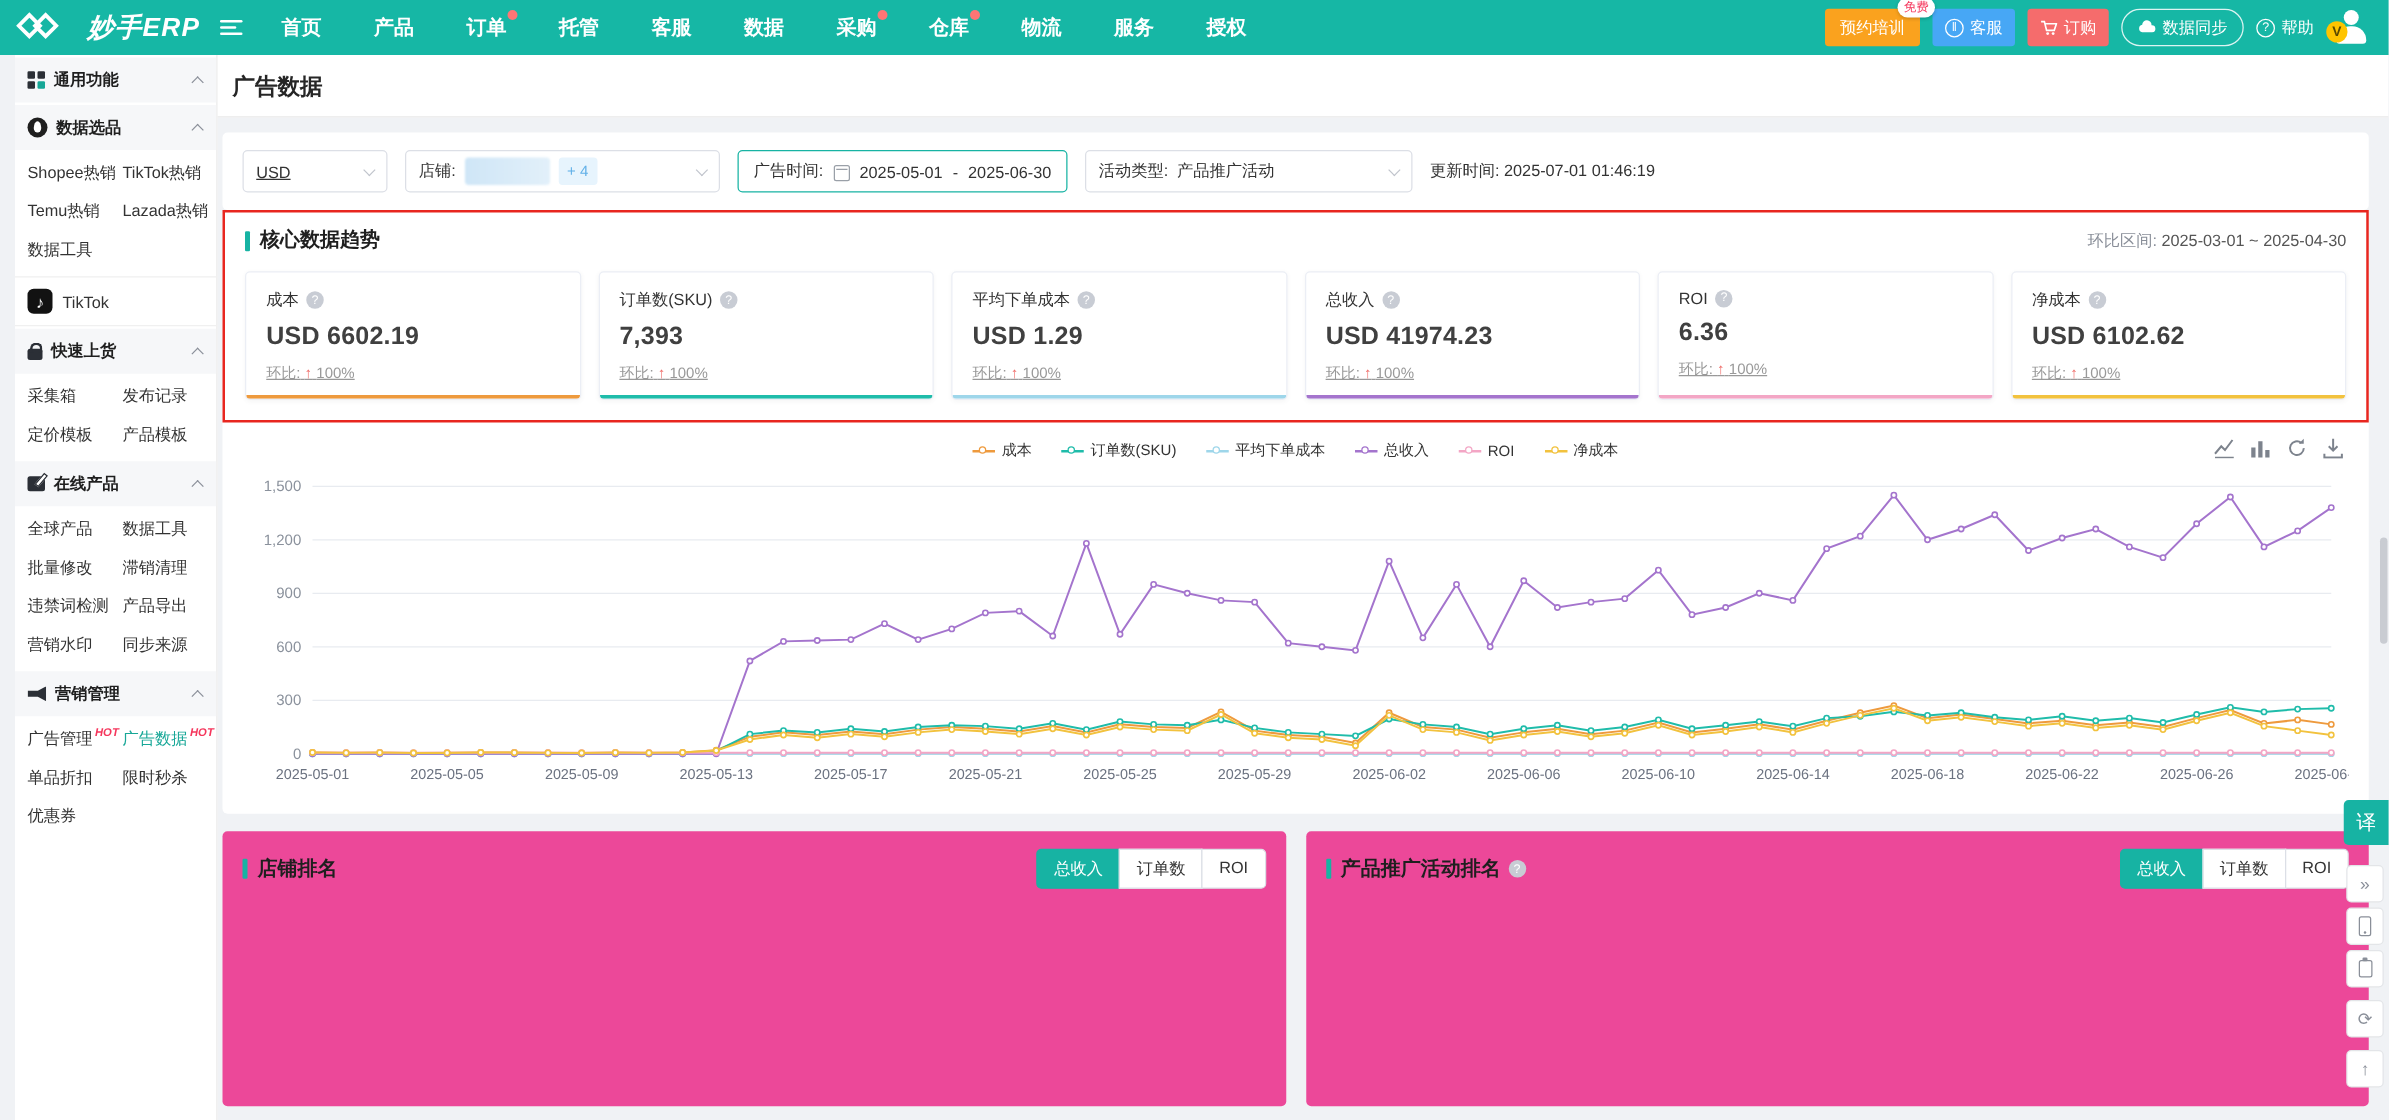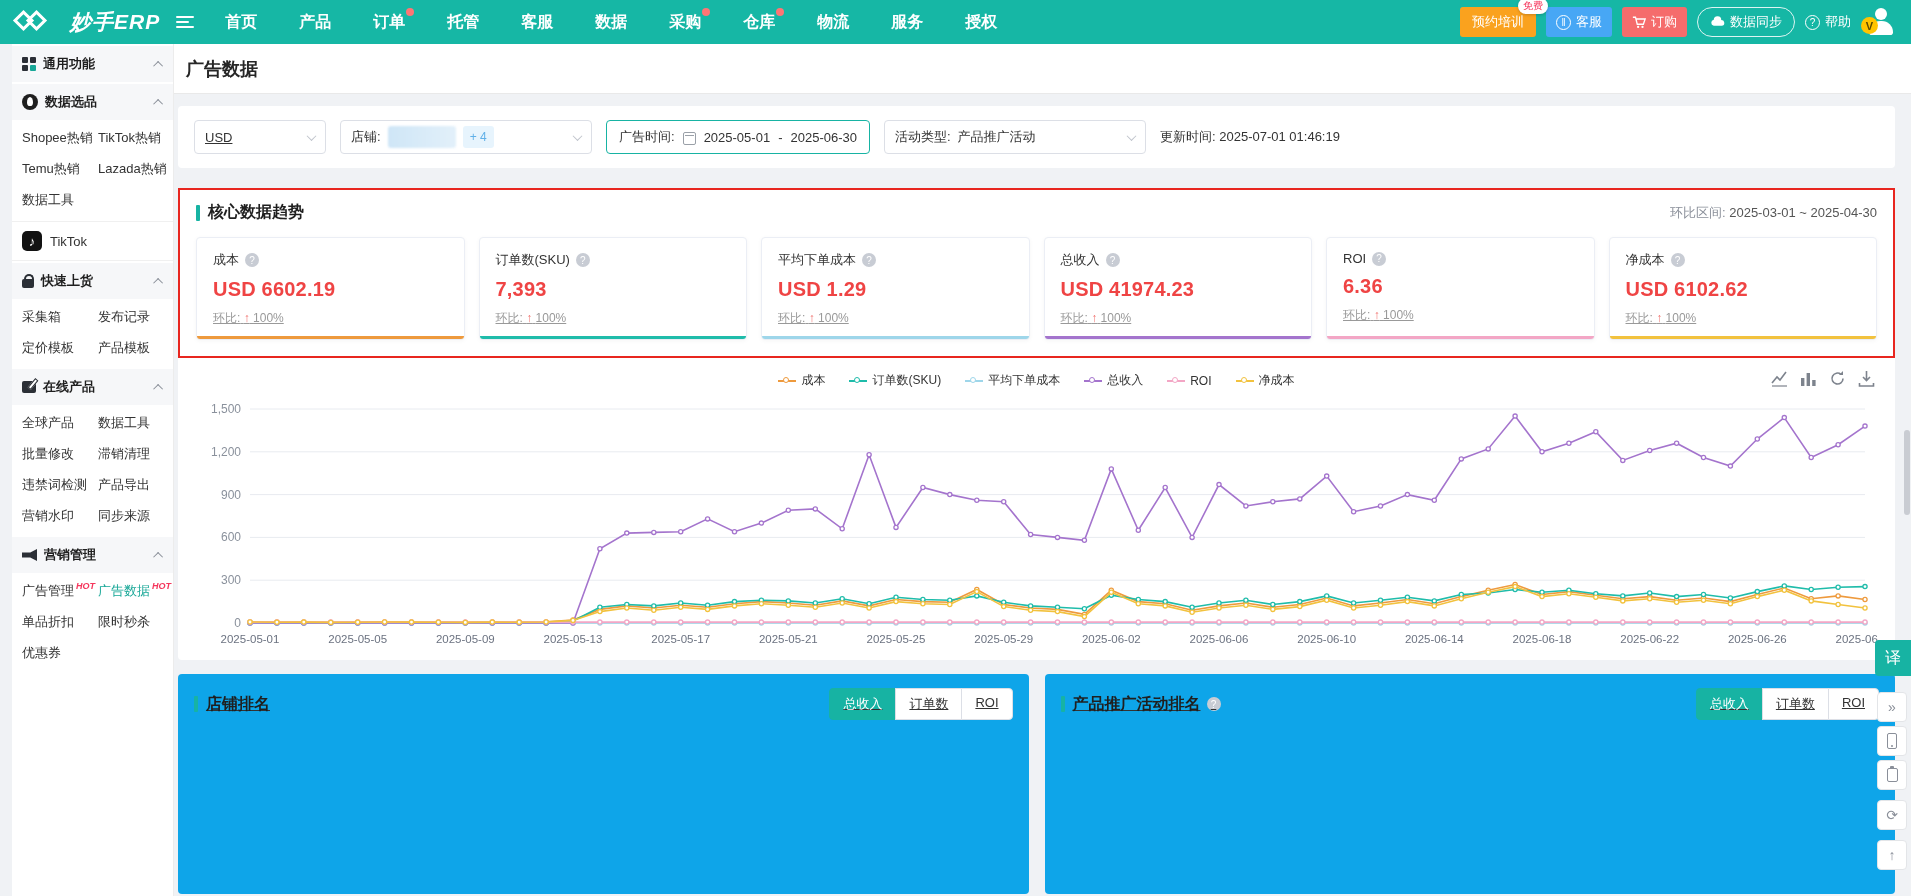--- a/index.html
+++ b/index.html
@@ -56,57 +56,57 @@
 
   
   .main { position:absolute; left:162px; top:44px; right:0; bottom:0; overflow:hidden; background:#f0f2f5; }
   .titlebar { height:50px; background:#fff; border-bottom:1px solid #e9e9e9; display:flex; align-items:center; padding:0 24px; }
   .page-title { font-size:18px; font-weight:bold; color:#262626; }
   .content { padding:12px 16px; }
 
   .filter-card { background:#fff; border-radius:4px; padding:14px 16px; display:flex; align-items:center; gap:14px; }
   .sel { height:34px; border:1px solid #dcdfe6; border-radius:4px; display:flex; align-items:center; gap:7px; padding:0 10px; font-size:13px; background:#fff; cursor:pointer; }
   .chev-down { width:7px; height:7px; border-right:1.5px solid #c0c4cc; border-bottom:1.5px solid #c0c4cc; transform:rotate(45deg) translate(-1px,-1px); margin-left:auto; }
-  .sel-usd { width:132px;text-decoration:underline; }
+  .sel-usd { width:116px;text-decoration:underline; }
   .sel-shop { width:252px; }
   .blur-pill { width:68px; height:22px; border-radius:3px; background:linear-gradient(90deg,#cfe6f7,#e2f0fa); filter:blur(1px); }
   .more-pill { height:22px; padding:0 7px; line-height:22px; border-radius:3px; background:#e7f4fd; color:#61b0e8; font-size:12px; }
   .date-box { height:34px; border:1px solid #17b3a3; border-radius:4px; display:flex; align-items:center; gap:8px; padding:0 12px; font-size:13px; cursor:pointer; }
   .ico-cal { width:13px; height:13px; border:1.5px solid #9aa0a8; border-radius:2px; position:relative; margin-top:2px; }
   .ico-cal::before { content:""; position:absolute; top:2px; left:1px; right:1px; height:1.5px; background:#9aa0a8; }
   .sel-type { width:262px; }
   .update-time { font-size:13px; color:#333; }
 
-  .big-card { margin-top:20px; background:#fff; border-radius:4px; padding-bottom:9px; }
+  .big-card { margin-top:0; background:#fff; border-radius:4px; padding-bottom:20px; }
   .core-wrap { border:2.5px solid #e8261f; padding:12px 16px 16px; }
   .sec-head { display:flex; align-items:center; }
   .accent-bar { width:4px; height:16px; background:#17b3a3; margin-right:8px; border-radius:1px; }
   .sec-title { font-size:16px; font-weight:bold; color:#1f1f1f; }
   .period { margin-left:auto; font-size:13px; color:#8a8f99; }
   .period b { color:#555; font-weight:normal; }
   .kpi-grid { display:grid; grid-template-columns:repeat(6,1fr); gap:14px; margin-top:14px; }
   .kpi { position:relative; border:1px solid #ebeef5; border-radius:4px; padding:13px 16px 12px; box-shadow:0 1px 4px rgba(0,0,0,.04); overflow:hidden; background:#fff; }
   .kpi-label { font-size:13px; color:#333; display:flex; align-items:center; gap:6px; }
   .q-circle { width:14px; height:14px; border-radius:50%; background:#c8ccd4; color:#fff; font-size:10px; display:inline-flex; align-items:center; justify-content:center; cursor:pointer; }
-  .kpi-value { font-size:20px; font-weight:bold; color:#ef4444; margin-top:9px; letter-spacing:.2px; }
+  .kpi-value { font-size:20px; font-weight:bold; color:#404040; margin-top:9px; letter-spacing:.2px; }
   .kpi-ring { font-size:12px; color:#999; margin-top:9px;text-decoration:underline; }
   .ring-up { color:#f0716d; font-weight:bold; }
   .kpi-accent { position:absolute; left:0; right:0; bottom:0; height:3px; }
 
   .chart-sec { position:relative; padding:14px 16px 2px; }
   .legend { display:flex; justify-content:center; align-items:center; gap:24px; font-size:12px; color:#333; }
   .lg-item { display:flex; align-items:center; gap:5px; cursor:pointer; }
   .lg-line { position:relative; width:18px; height:2px; display:inline-block; }
   .lg-dot { position:absolute; left:5px; top:-3px; width:6px; height:6px; border-radius:50%; background:#fff; border:1.6px solid; display:block; }
   .toolbar { position:absolute; right:20px; top:12px; display:flex; gap:12px; }
   .tb-ic { width:17px; height:17px; cursor:pointer; color:#7d838d; }
   #chart { width:100%; height:252px; margin-top:8px; display:block; }
 
   .bottom-row { display:flex; gap:16px; margin-top:14px; }
-  .rank-card { flex:1; background:#0ea5e9; border-radius:4px; padding:14px 16px; height:220px;text-decoration:underline; }
+  .rank-card { flex:1; background:#ec4899; border-radius:4px; padding:14px 16px; height:220px; }
   .rank-head { display:flex; align-items:center; }
   .tabs { margin-left:auto; display:flex; }
   .tab { padding:6px 13px; font-size:13px; border:1px solid #dcdfe6; background:#fff; color:#333; cursor:pointer; margin-left:-1px; }
   .tab:first-child { border-radius:4px 0 0 4px; margin-left:0; }
   .tab:last-child { border-radius:0 4px 4px 0; }
   .tab.active { background:#17b3a3; border-color:#17b3a3; color:#fff; }
 
   
   .fb { position:absolute; right:4px; width:30px; height:30px; background:#fff; border:1px solid #e3e5e8; border-radius:4px; display:flex; align-items:center; justify-content:center; color:#8a8f99; font-size:14px; cursor:pointer; z-index:40; }
   .fb-translate { right:0; width:36px; height:36px; background:#17b3a3; border:none; color:#fff; font-size:16px; border-radius:4px 0 0 4px; top:640px; }

